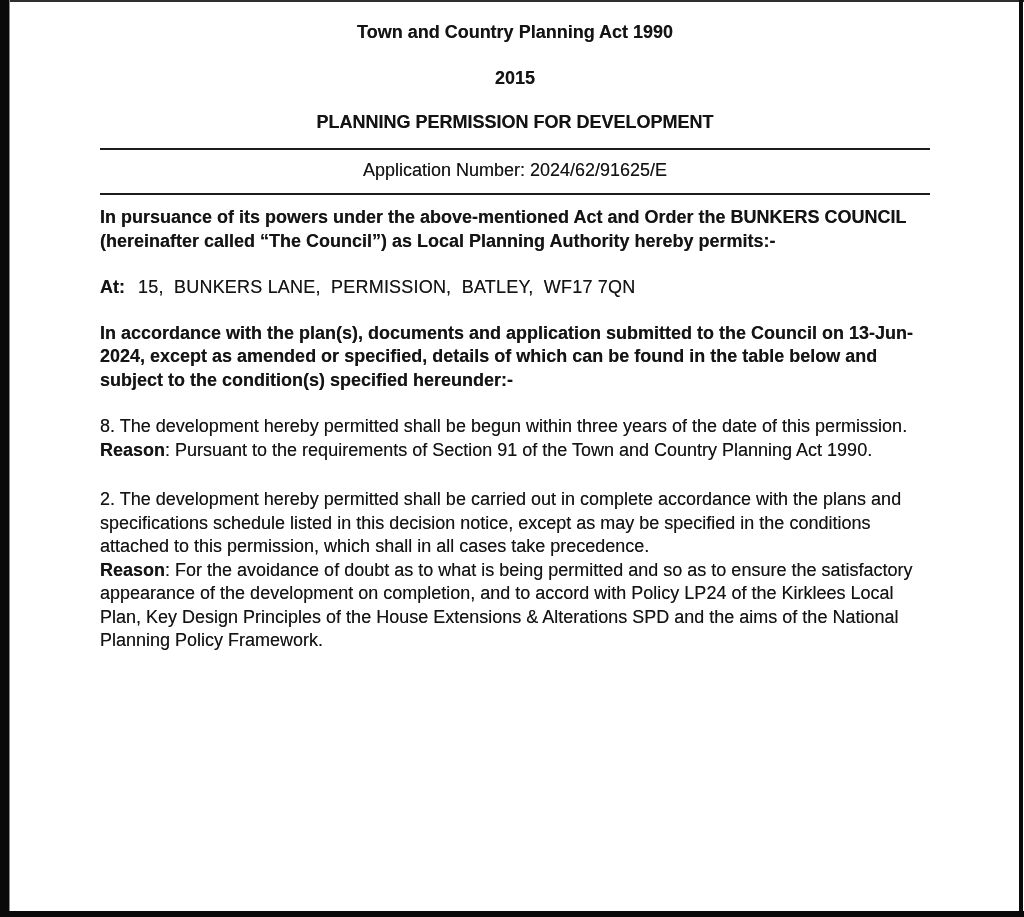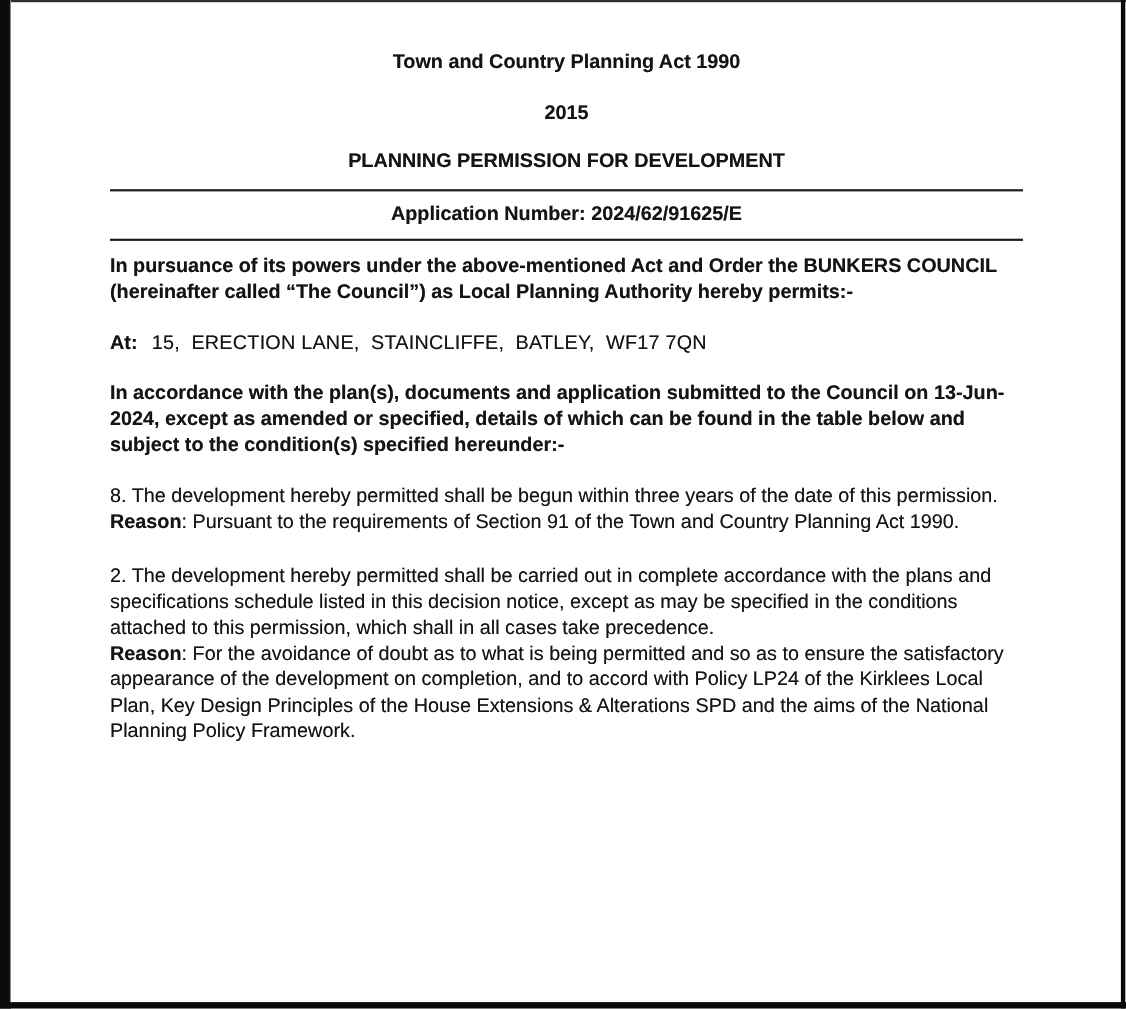--- a/index.html
+++ b/index.html
@@ -31,34 +31,34 @@
     left: 100px;
     top: 0;
     width: 830px;
     font-size: 18px;
     line-height: 23.5px;
     text-shadow: 0 0 0.5px rgba(0,0,0,0.55);
   }
   .doc * { margin: 0; }
 
   .title { text-align: center; font-weight: bold; }
-  .t1 { margin-top: 45px; }
+  .t1 { margin-top: 21px; }
   .t2 { margin-top: 22px; }
   .t3 { margin-top: 21px; }
 
   .rule {
     border: none;
     border-top: 2px solid #1c1c1c;
     height: 0;
     width: 100%;
   }
   .rule1 { margin-top: 13px; }
   .rule2 { margin-top: 11px; }
 
-  .appnum { margin-top: 9px; text-align: center; font-weight: bold; }
+  .appnum { margin-top: 9px; text-align: center; font-weight: normal; }
 
   .para-bold { font-weight: bold; }
   .intro { margin-top: 11px; }
   .erection { margin-top: 21px; padding-left: 49px; letter-spacing: 0.2px; }
   .at-line { margin-top: 23px; }
   .at-line .addr { white-space: pre-wrap; margin-left: 13px; letter-spacing: 0.2px; }
   .accordance { margin-top: 22px; }
 
   .cond { font-weight: normal; }
   .cond1 { margin-top: 23px; }
@@ -85,21 +85,21 @@
 
   <div class="rule rule1"></div>
 
   <div class="appnum">Application Number: 2024/62/91625/E</div>
 
   <div class="rule rule2"></div>
 
   <p class="para-bold intro">In pursuance of its powers under the above-mentioned Act and Order the BUNKERS COUNCIL (hereinafter called “The Council”) as Local Planning Authority hereby permits:-</p>
 
 
-  <p class="at-line"><b>At:</b><span class="addr">15,  ERECTION LANE,  STAINCLIFFE,  BATLEY,  WF17 7QN</span></p>
+  <p class="at-line"><b>At:</b><span class="addr">15,  BUNKERS LANE,  PERMISSION,  BATLEY,  WF17 7QN</span></p>
 
   <p class="para-bold accordance">In accordance with the plan(s), documents and application submitted to the Council on 13-Jun-2024, except as amended or specified, details of which can be found in the table below and subject to the condition(s) specified hereunder:-</p>
 
   <p class="cond cond1"><span>8. The development hereby permitted shall be begun within three years of the date of this permission.</span><br>
     <b>Reason</b><span>: Pursuant to the requirements of Section 91 of the Town and Country Planning Act 1990.</span></p>
 
   <p class="cond cond2"><span>2. The development hereby permitted shall be carried out in complete accordance with the plans and specifications schedule listed in this decision notice, except as may be specified in the conditions attached to this permission, which shall in all cases take precedence.</span><br>
     <b>Reason</b><span>: For the avoidance of doubt as to what is being permitted and so as to ensure the satisfactory appearance of the development on completion, and to accord with Policy LP24 of the Kirklees Local Plan, Key Design Principles of the House Extensions &amp; Alterations SPD and the aims of the National Planning Policy Framework.</span></p>
 
 </div>

